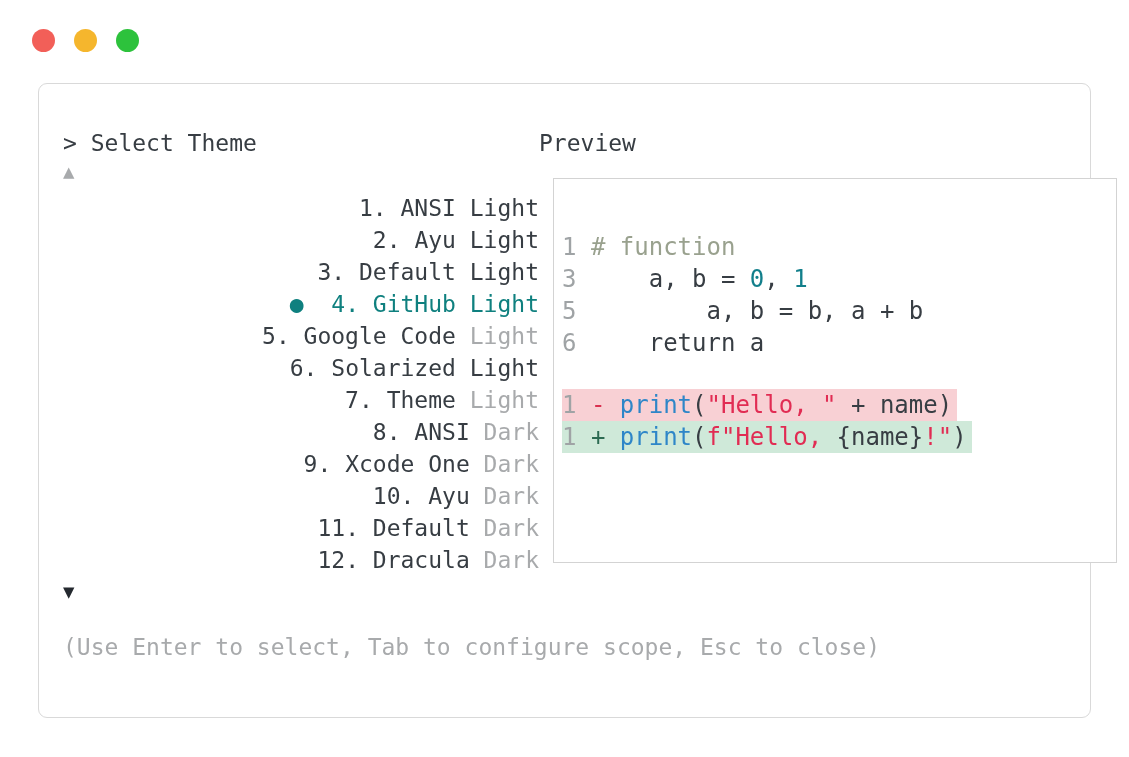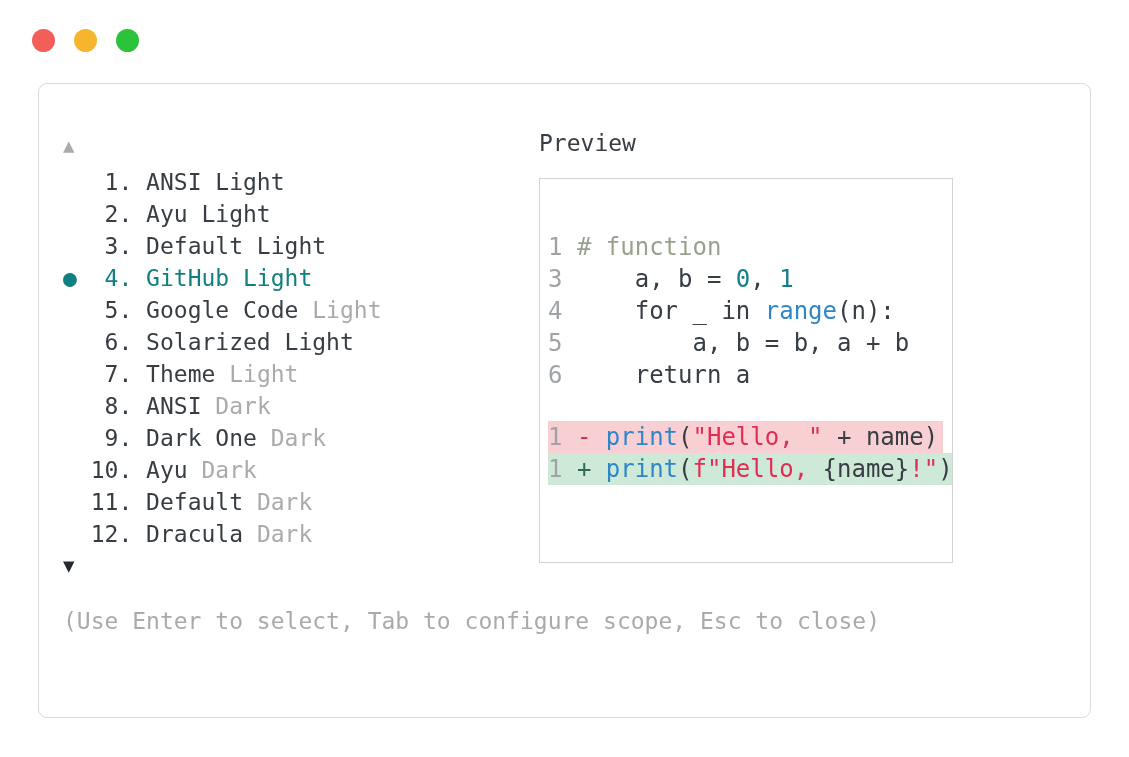--- a/index.html
+++ b/index.html
@@ -24,37 +24,37 @@
 
   .prompt-header, .preview-header {
     font-size: 23px; line-height: 26px; color: #373d43; white-space: pre;
     font-weight: 500; letter-spacing: 0px;
   }
 
   .scroll-arrow { height: 30px; display: flex; align-items: center; font-size: 19px; }
   .scroll-arrow.up { color: #a8aaac; }
   .scroll-arrow.down { color: #24292f; }
 
-  .theme-list { margin-top: 6px; }
+  .theme-list { margin-top: 6px; text-align: right; }
   .theme-item { white-space: pre; font-size: 23px; line-height: 32px; color: #373d43; cursor: pointer; }
   .theme-item .num { color: #373d43; }
   .theme-item .name { color: #373d43; }
   .theme-item .muted { color: #a8aaac; }
   .theme-item .marker { color: #0f807f; }
   .theme-item.selected .num,
   .theme-item.selected .name,
   .theme-item.selected .marker { color: #0f807f; }
 
   .help-text { margin-top: 28px; font-size: 23px; line-height: 26px; color: #a8aaac; white-space: pre; }
 
   
   .preview-box {
-    margin-top: 22px; width: 414px; height: 385px;
+    margin-top: 22px; width: 564px; height: 385px;
     border: 1.5px solid #d3d3d3; background: #fff;
-    padding: 52px 8px 16px 8px; overflow: hidden;
+    padding: 52px 8px 16px 8px; overflow: hidden; margin-left: 14px;
   }
   .code-line { white-space: pre; font-size: 24px; line-height: 32px; color: #373d43; }
   .diff-block { margin-top: 30px; }
   .diff-line { white-space: pre; font-size: 24px; line-height: 32px; width: fit-content; padding-right: 5px; }
   .diff-line.removed { background: #f8d0d4; }
   .diff-line.added { background: #cfe9d9; }
 
   .tk-plain   { color: #373d43; }
   .tk-ln      { color: #9fa3a5; }
   .tk-comment { color: #99a18e; }
@@ -73,45 +73,45 @@
   <div class="traffic-lights">
     <span class="dot" id="dot-close" style="background: rgb(242, 95, 88);"></span>
     <span class="dot" id="dot-min" style="background: rgb(245, 182, 45);"></span>
     <span class="dot" id="dot-zoom" style="background: rgb(45, 194, 60);"></span>
   </div>
 
   <div class="panel">
     <div class="columns">
 
       <div class="left-col">
+        <div class="prompt-header">&gt; Select Theme</div>
         <div class="scroll-arrow up">▲</div>
         <div class="theme-list" id="theme-list">
             <div class="theme-item"><span class="marker">  </span><span class="num"> 1. </span><span class="name">ANSI Light</span></div>
             <div class="theme-item"><span class="marker">  </span><span class="num"> 2. </span><span class="name">Ayu Light</span></div>
             <div class="theme-item"><span class="marker">  </span><span class="num"> 3. </span><span class="name">Default Light</span></div>
             <div class="theme-item selected"><span class="marker">● </span><span class="num"> 4. </span><span class="name">GitHub Light</span></div>
             <div class="theme-item"><span class="marker">  </span><span class="num"> 5. </span><span class="name">Google Code </span><span class="muted">Light</span></div>
             <div class="theme-item"><span class="marker">  </span><span class="num"> 6. </span><span class="name">Solarized Light</span></div>
             <div class="theme-item"><span class="marker">  </span><span class="num"> 7. </span><span class="name">Theme </span><span class="muted">Light</span></div>
             <div class="theme-item"><span class="marker">  </span><span class="num"> 8. </span><span class="name">ANSI </span><span class="muted">Dark</span></div>
-            <div class="theme-item"><span class="marker">  </span><span class="num"> 9. </span><span class="name">Dark One </span><span class="muted">Dark</span></div>
+            <div class="theme-item"><span class="marker">  </span><span class="num"> 9. </span><span class="name">Xcode One </span><span class="muted">Dark</span></div>
             <div class="theme-item"><span class="marker">  </span><span class="num">10. </span><span class="name">Ayu </span><span class="muted">Dark</span></div>
             <div class="theme-item"><span class="marker">  </span><span class="num">11. </span><span class="name">Default </span><span class="muted">Dark</span></div>
             <div class="theme-item"><span class="marker">  </span><span class="num">12. </span><span class="name">Dracula </span><span class="muted">Dark</span></div>
           </div>
         <div class="scroll-arrow down">▼</div>
       </div>
 
       <div class="right-col">
         <div class="preview-header">Preview</div>
         <div class="preview-box">
           <div id="code-lines">
               <div class="code-line"><span class="tk-ln">1 </span><span class="tk-comment"># function</span></div>
               <div class="code-line"><span class="tk-ln">3 </span><span class="tk-plain">    a, b = </span><span class="tk-num">0</span><span class="tk-plain">, </span><span class="tk-num">1</span></div>
-              <div class="code-line"><span class="tk-ln">4 </span><span class="tk-plain">    for _ in </span><span class="tk-blue">range</span><span class="tk-plain">(n):</span></div>
               <div class="code-line"><span class="tk-ln">5 </span><span class="tk-plain">        a, b = b, a + b</span></div>
               <div class="code-line"><span class="tk-ln">6 </span><span class="tk-plain">    return a</span></div>
             </div>
           <div class="diff-block" id="diff-lines">
               <div class="diff-line removed"><span class="tk-ln">1 </span><span class="tk-minus">- </span><span class="tk-blue">print</span><span class="tk-plain">(</span><span class="tk-string">"Hello, "</span><span class="tk-plain"> + name)</span></div>
               <div class="diff-line added"><span class="tk-ln">1 </span><span class="tk-plus">+ </span><span class="tk-blue">print</span><span class="tk-plain">(</span><span class="tk-string">f"Hello, </span><span class="tk-plain">{name}</span><span class="tk-string">!"</span><span class="tk-plain">)</span></div>
             </div>
         </div>
       </div>
 

